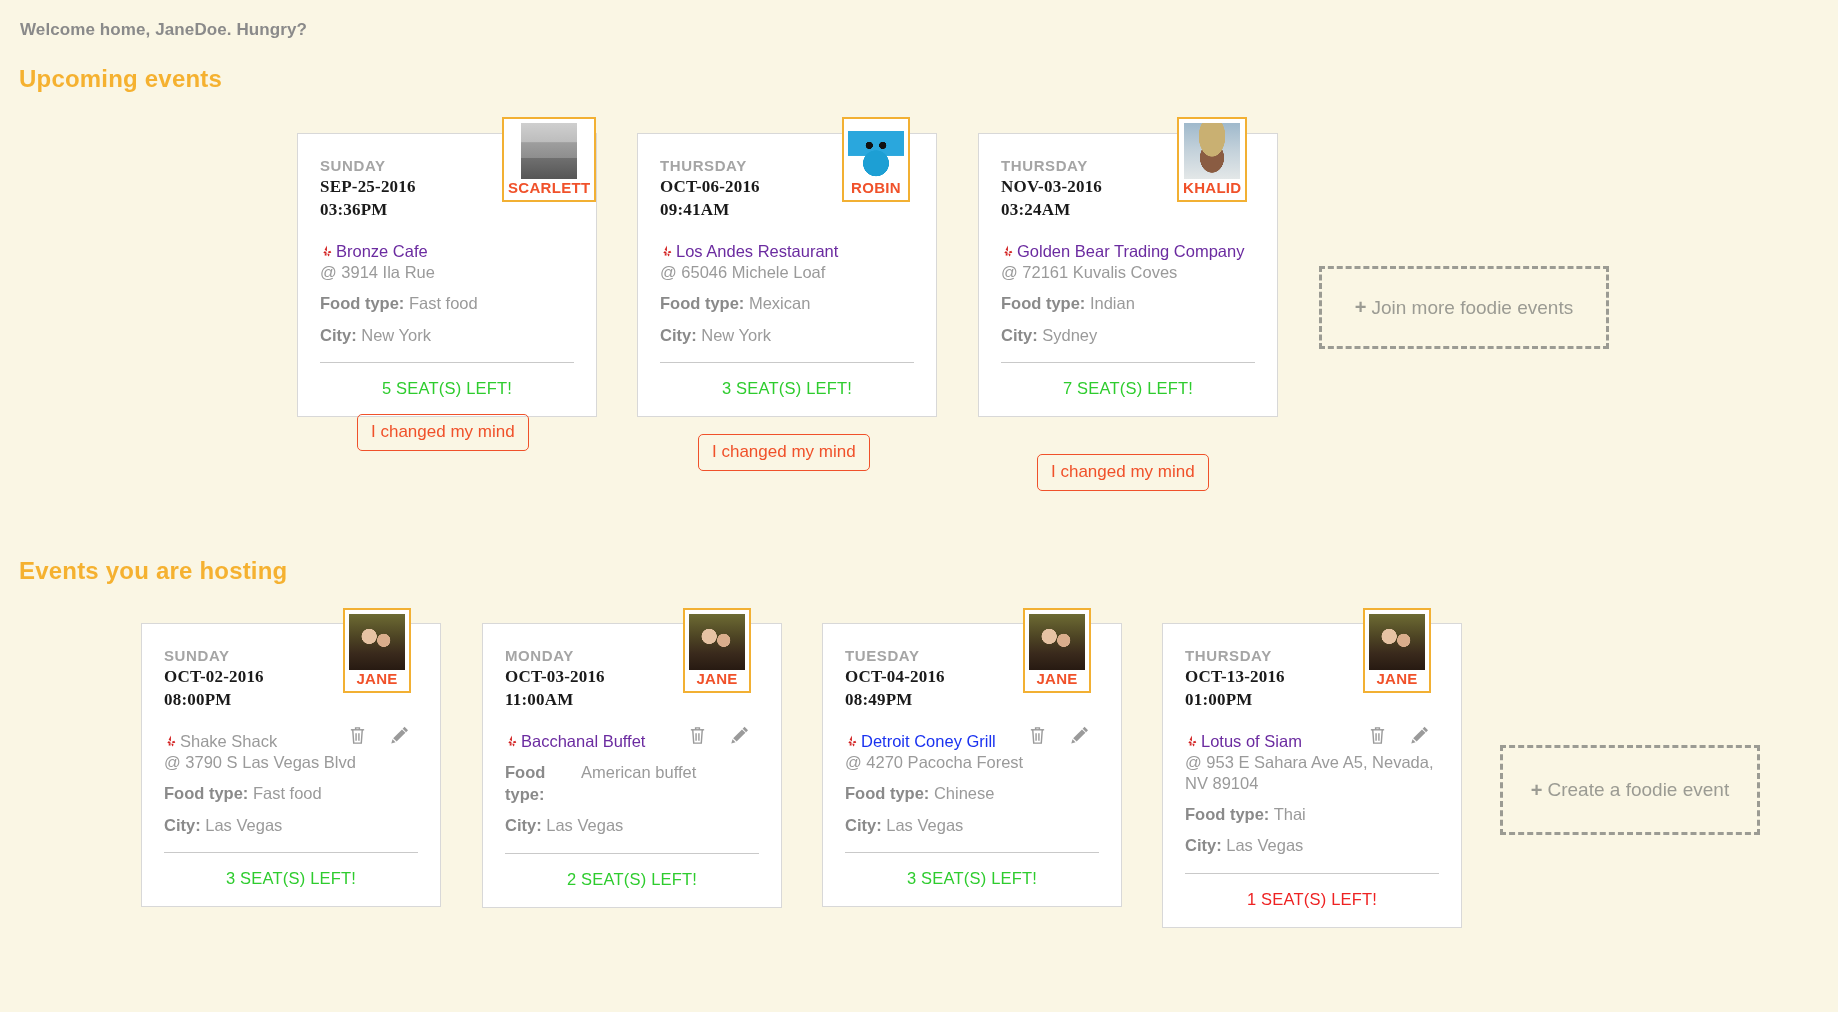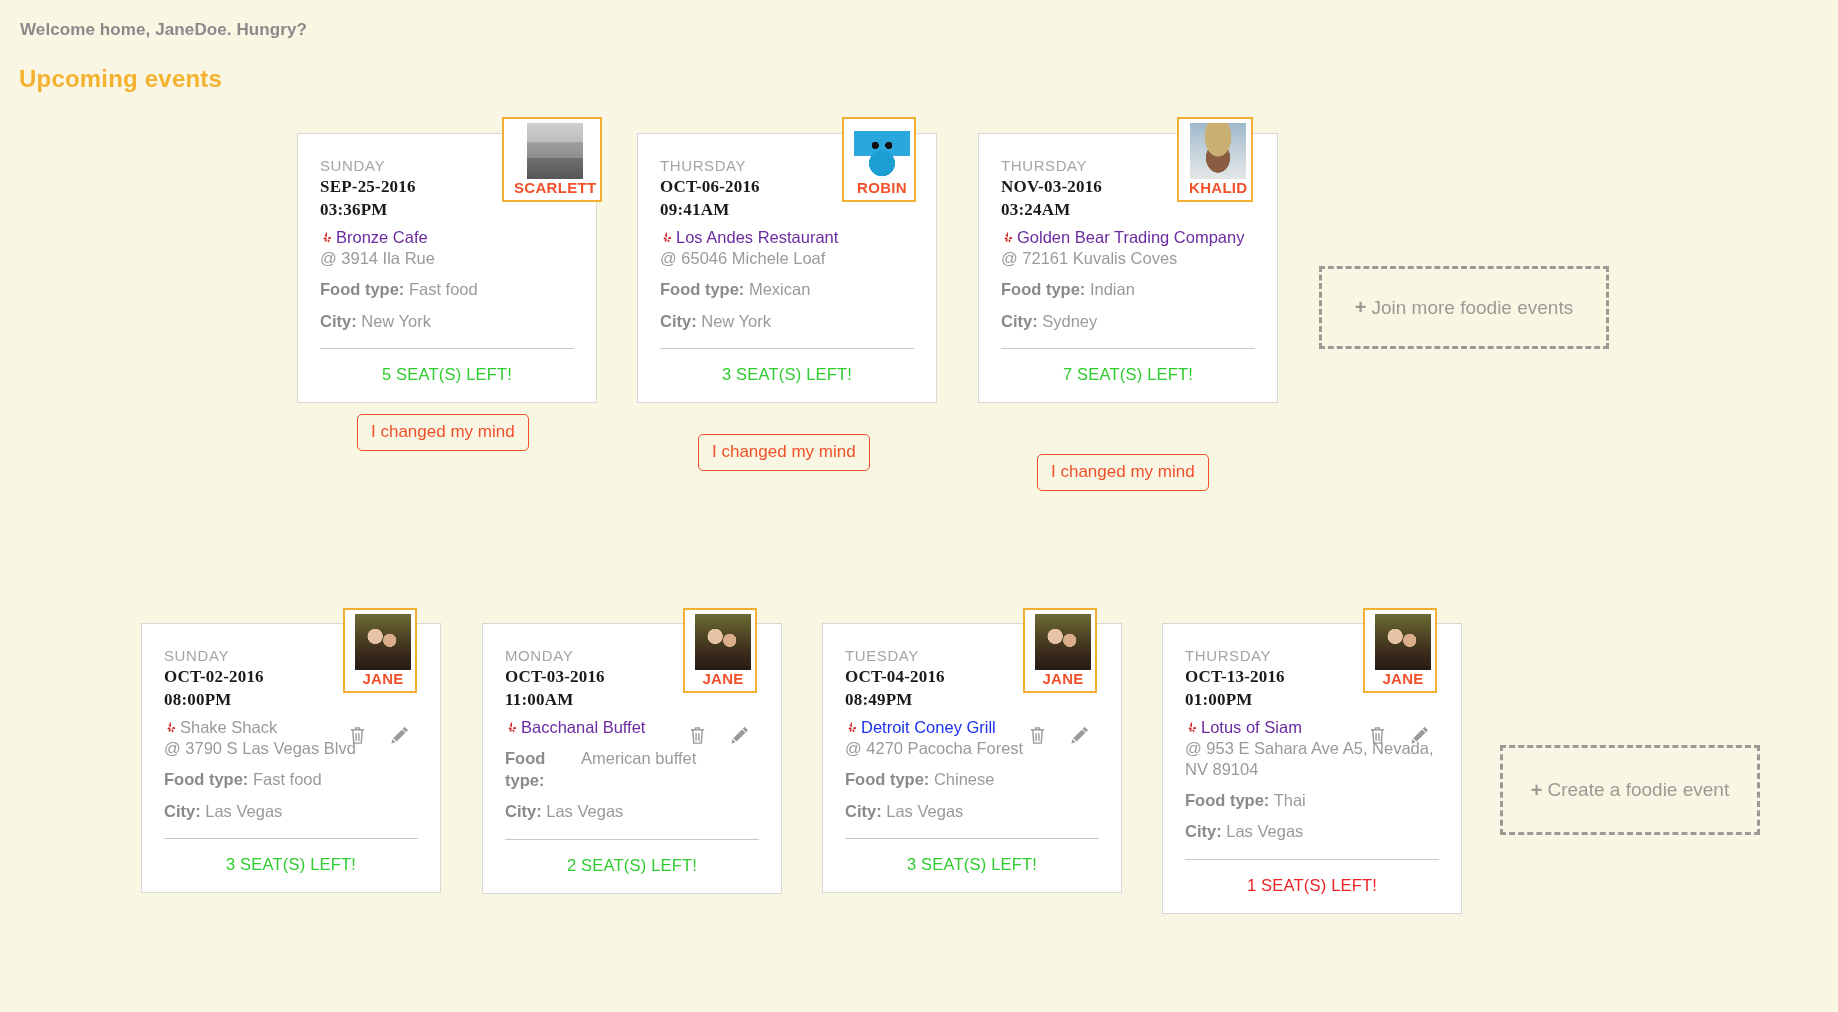--- a/index.html
+++ b/index.html
@@ -28,28 +28,28 @@
   .card {
     position: absolute;
     background: #ffffff;
     border: 1px solid #d8d8d8;
     box-sizing: border-box;
     padding: 22px 22px 0 22px;
   }
   .card-inner { position: relative; }
 
   .dow {
-    font-size: 15px; font-weight: normal; color: #a5a5a5;
+    font-size: 15px; font-weight: bold; color: #a5a5a5;
     letter-spacing: .6px; line-height: 1.35;
   }
   .dt {
     font-size: 17px; font-weight: bold; color: #1a1a1a;
     letter-spacing: .2px; line-height: 1.32; font-family: Liberation Serif, serif;
   }
-  .rest-line { margin-top: 6px; line-height: 1.26; }
+  .rest-line { margin-top: 20px; line-height: 1.26; }
   .yelp {
     display: inline-block; vertical-align: -2px;
     width: 15px; height: 15px; margin-right: 1px;
   }
   .rest-name { font-size: 16.5px; text-decoration: none; }
   .rest-name.visited { color: #6b2ba0; }
   .rest-name.fresh   { color: #1a32f0; text-align: center; }
   .rest-name.plain   { color: #9a9a9a; }
   .addr {
     font-size: 16.5px; color: #9a9a9a; line-height: 1.26;
@@ -72,21 +72,21 @@
   .seats.ok   { color: #2ecc2e; }
   .seats.none { color: #ee2222; }
 
   
   .badge {
     position: absolute;
     background: #ffffff;
     border: 2px solid #f2b033;
     box-sizing: border-box;
     text-align: center;
-    padding: 4px 4px 2px 10px;
+    padding: 4px 4px 2px 4px;
   }
   .badge .pic {
     width: 56px; height: 56px; display: block; margin: 0 auto;
     background-size: cover; background-position: center;
   }
   .badge .nm {
     font-size: 15px; font-weight: bold; color: #f0512a;
     letter-spacing: .3px; line-height: 1.25; margin-top: 1px;
     white-space: nowrap;
   }
@@ -122,20 +122,21 @@
 </style>
 </head>
 <body>
 
 <div class="page">
 
   <div class="welcome">Welcome home, JaneDoe. Hungry?</div>
 
   <div class="section-title" id="title-upcoming">Upcoming events</div>
 
+  <div class="section-title" id="title-hosting">Events you are hosting</div>
 
   <div id="upcoming-cards">
       <div class="card" style="left: 297px; top: 133px; width: 300px;">
         <div class="card-inner">
           <div class="dow">SUNDAY</div>
           <div class="dt">SEP-25-2016</div>
           <div class="dt">03:36PM</div>
           <div class="rest-line"><span class="yelp"><svg width="15" height="15" viewBox="0 0 24 24">
                 <g fill="#d32323">
                   <path d="M11.1 2.2 L11.1 11.4 L7.4 9.3 Z"></path>

